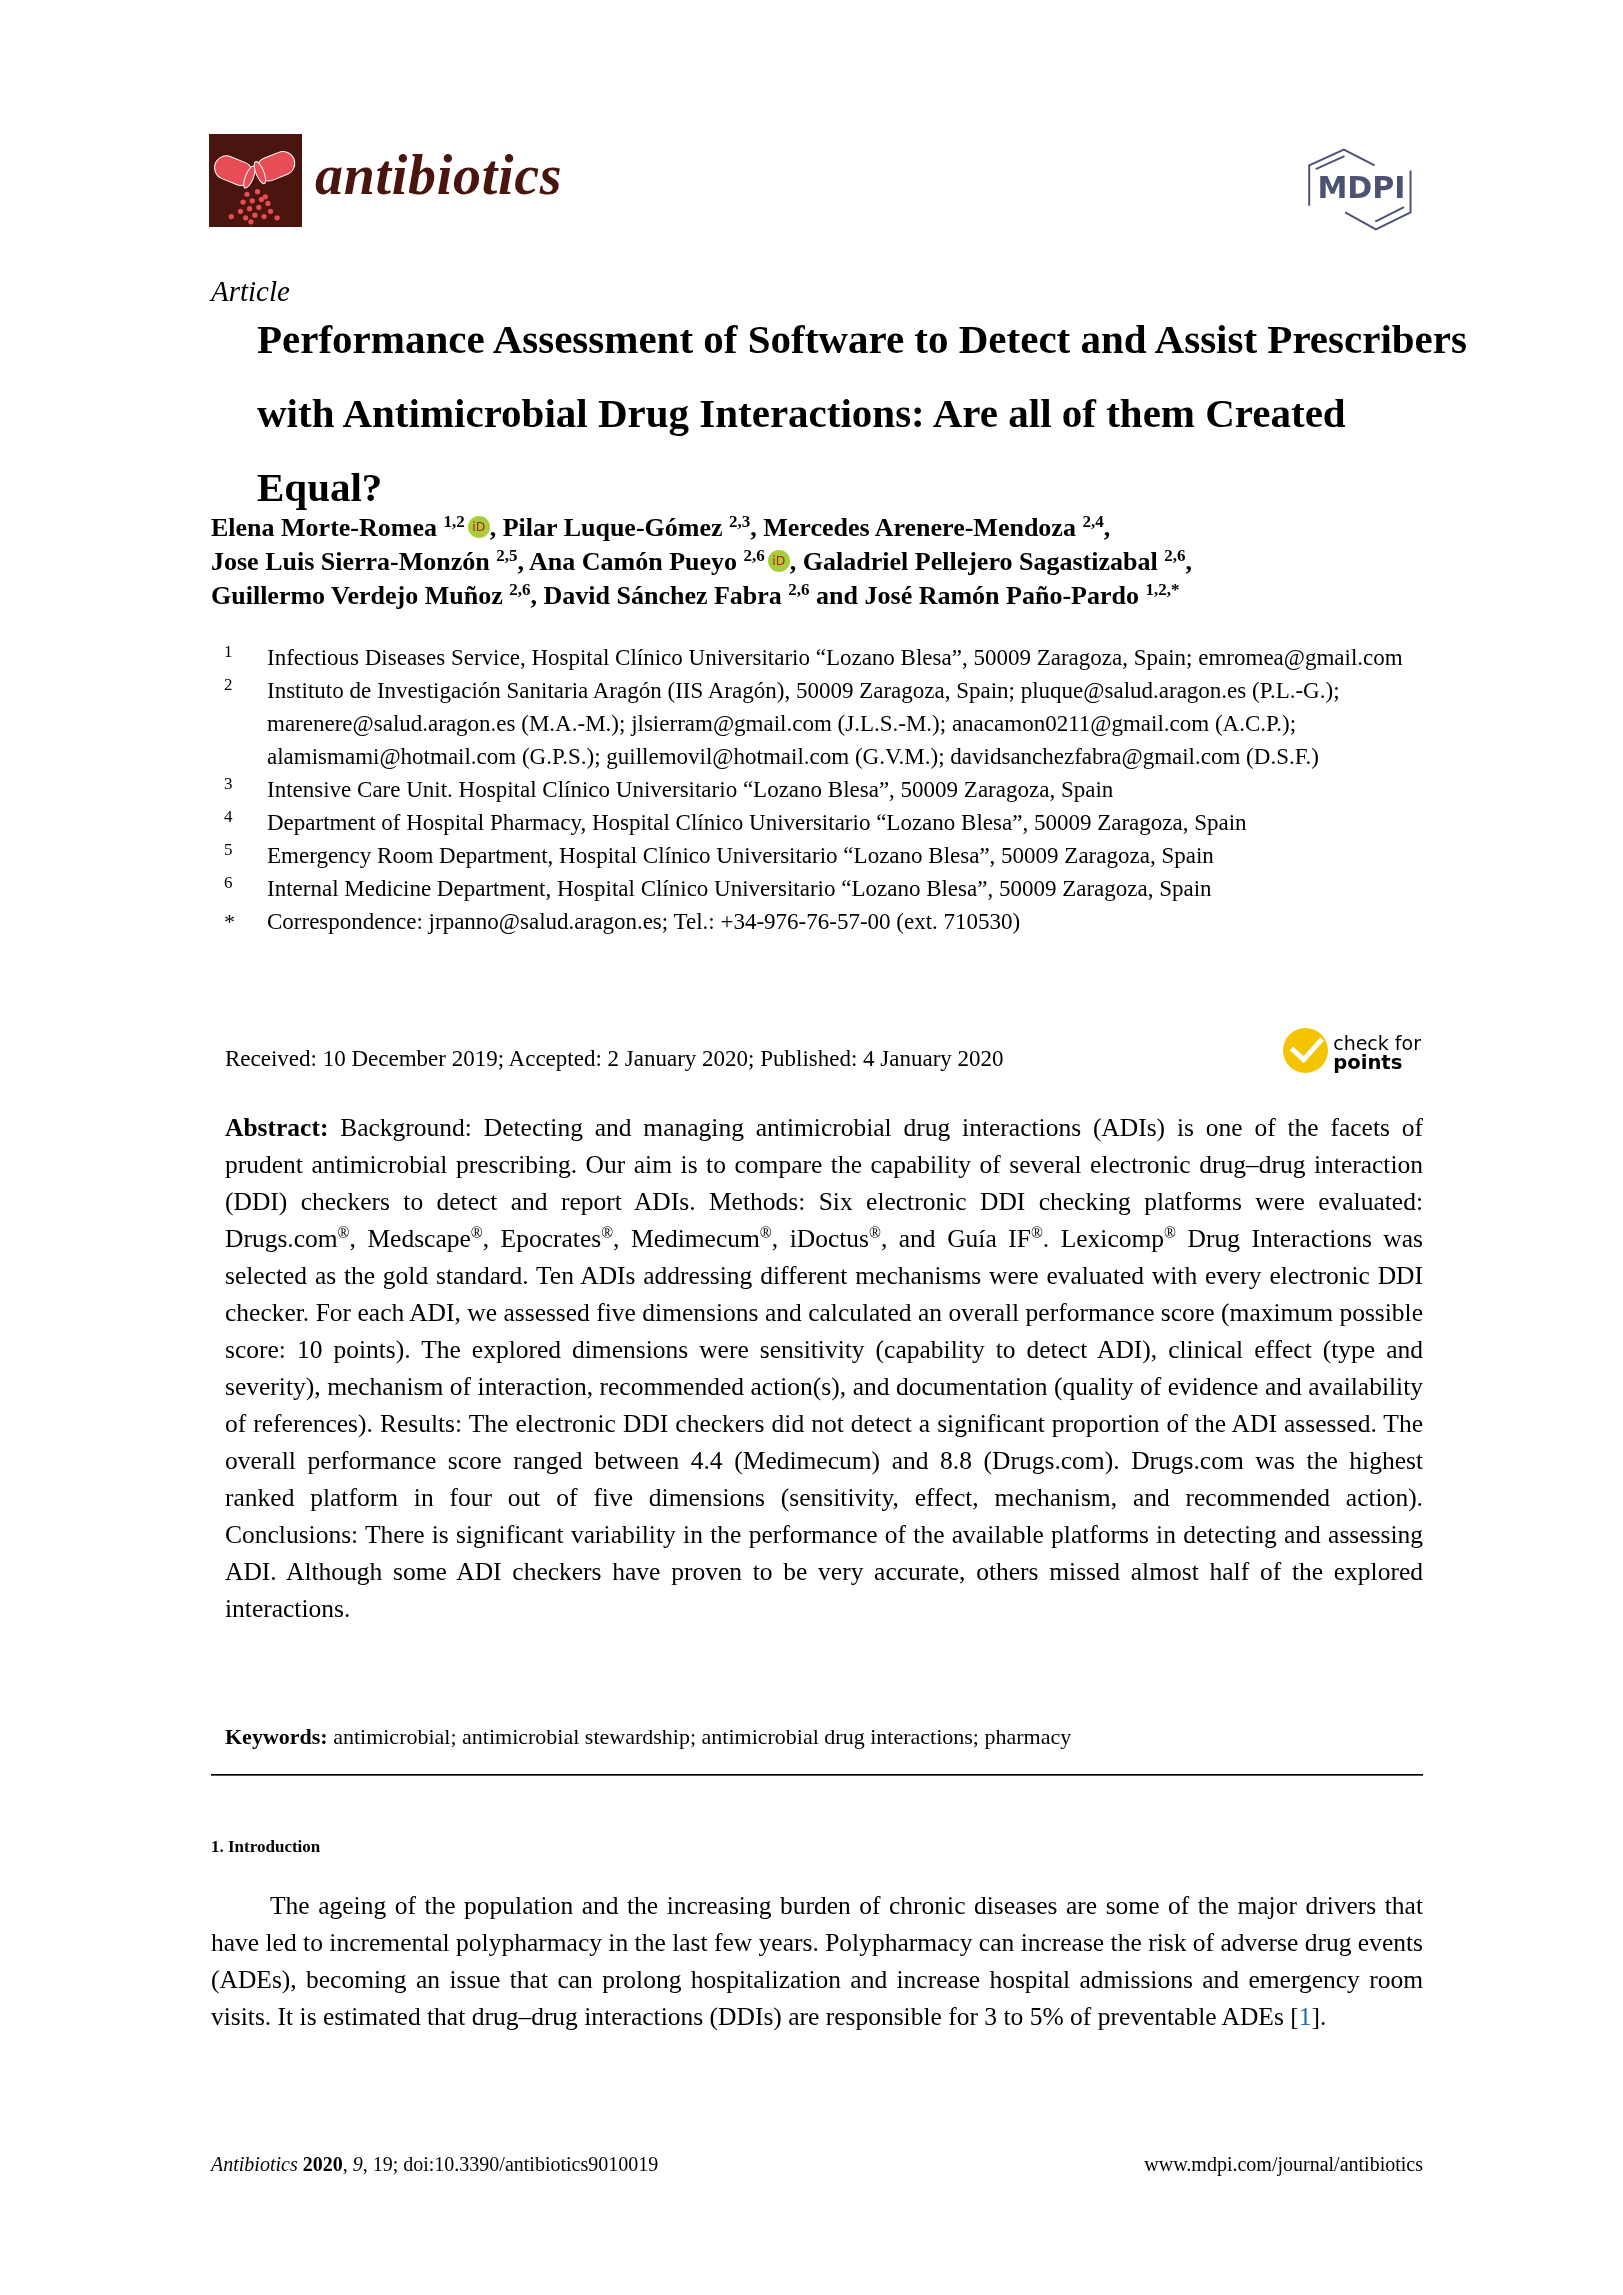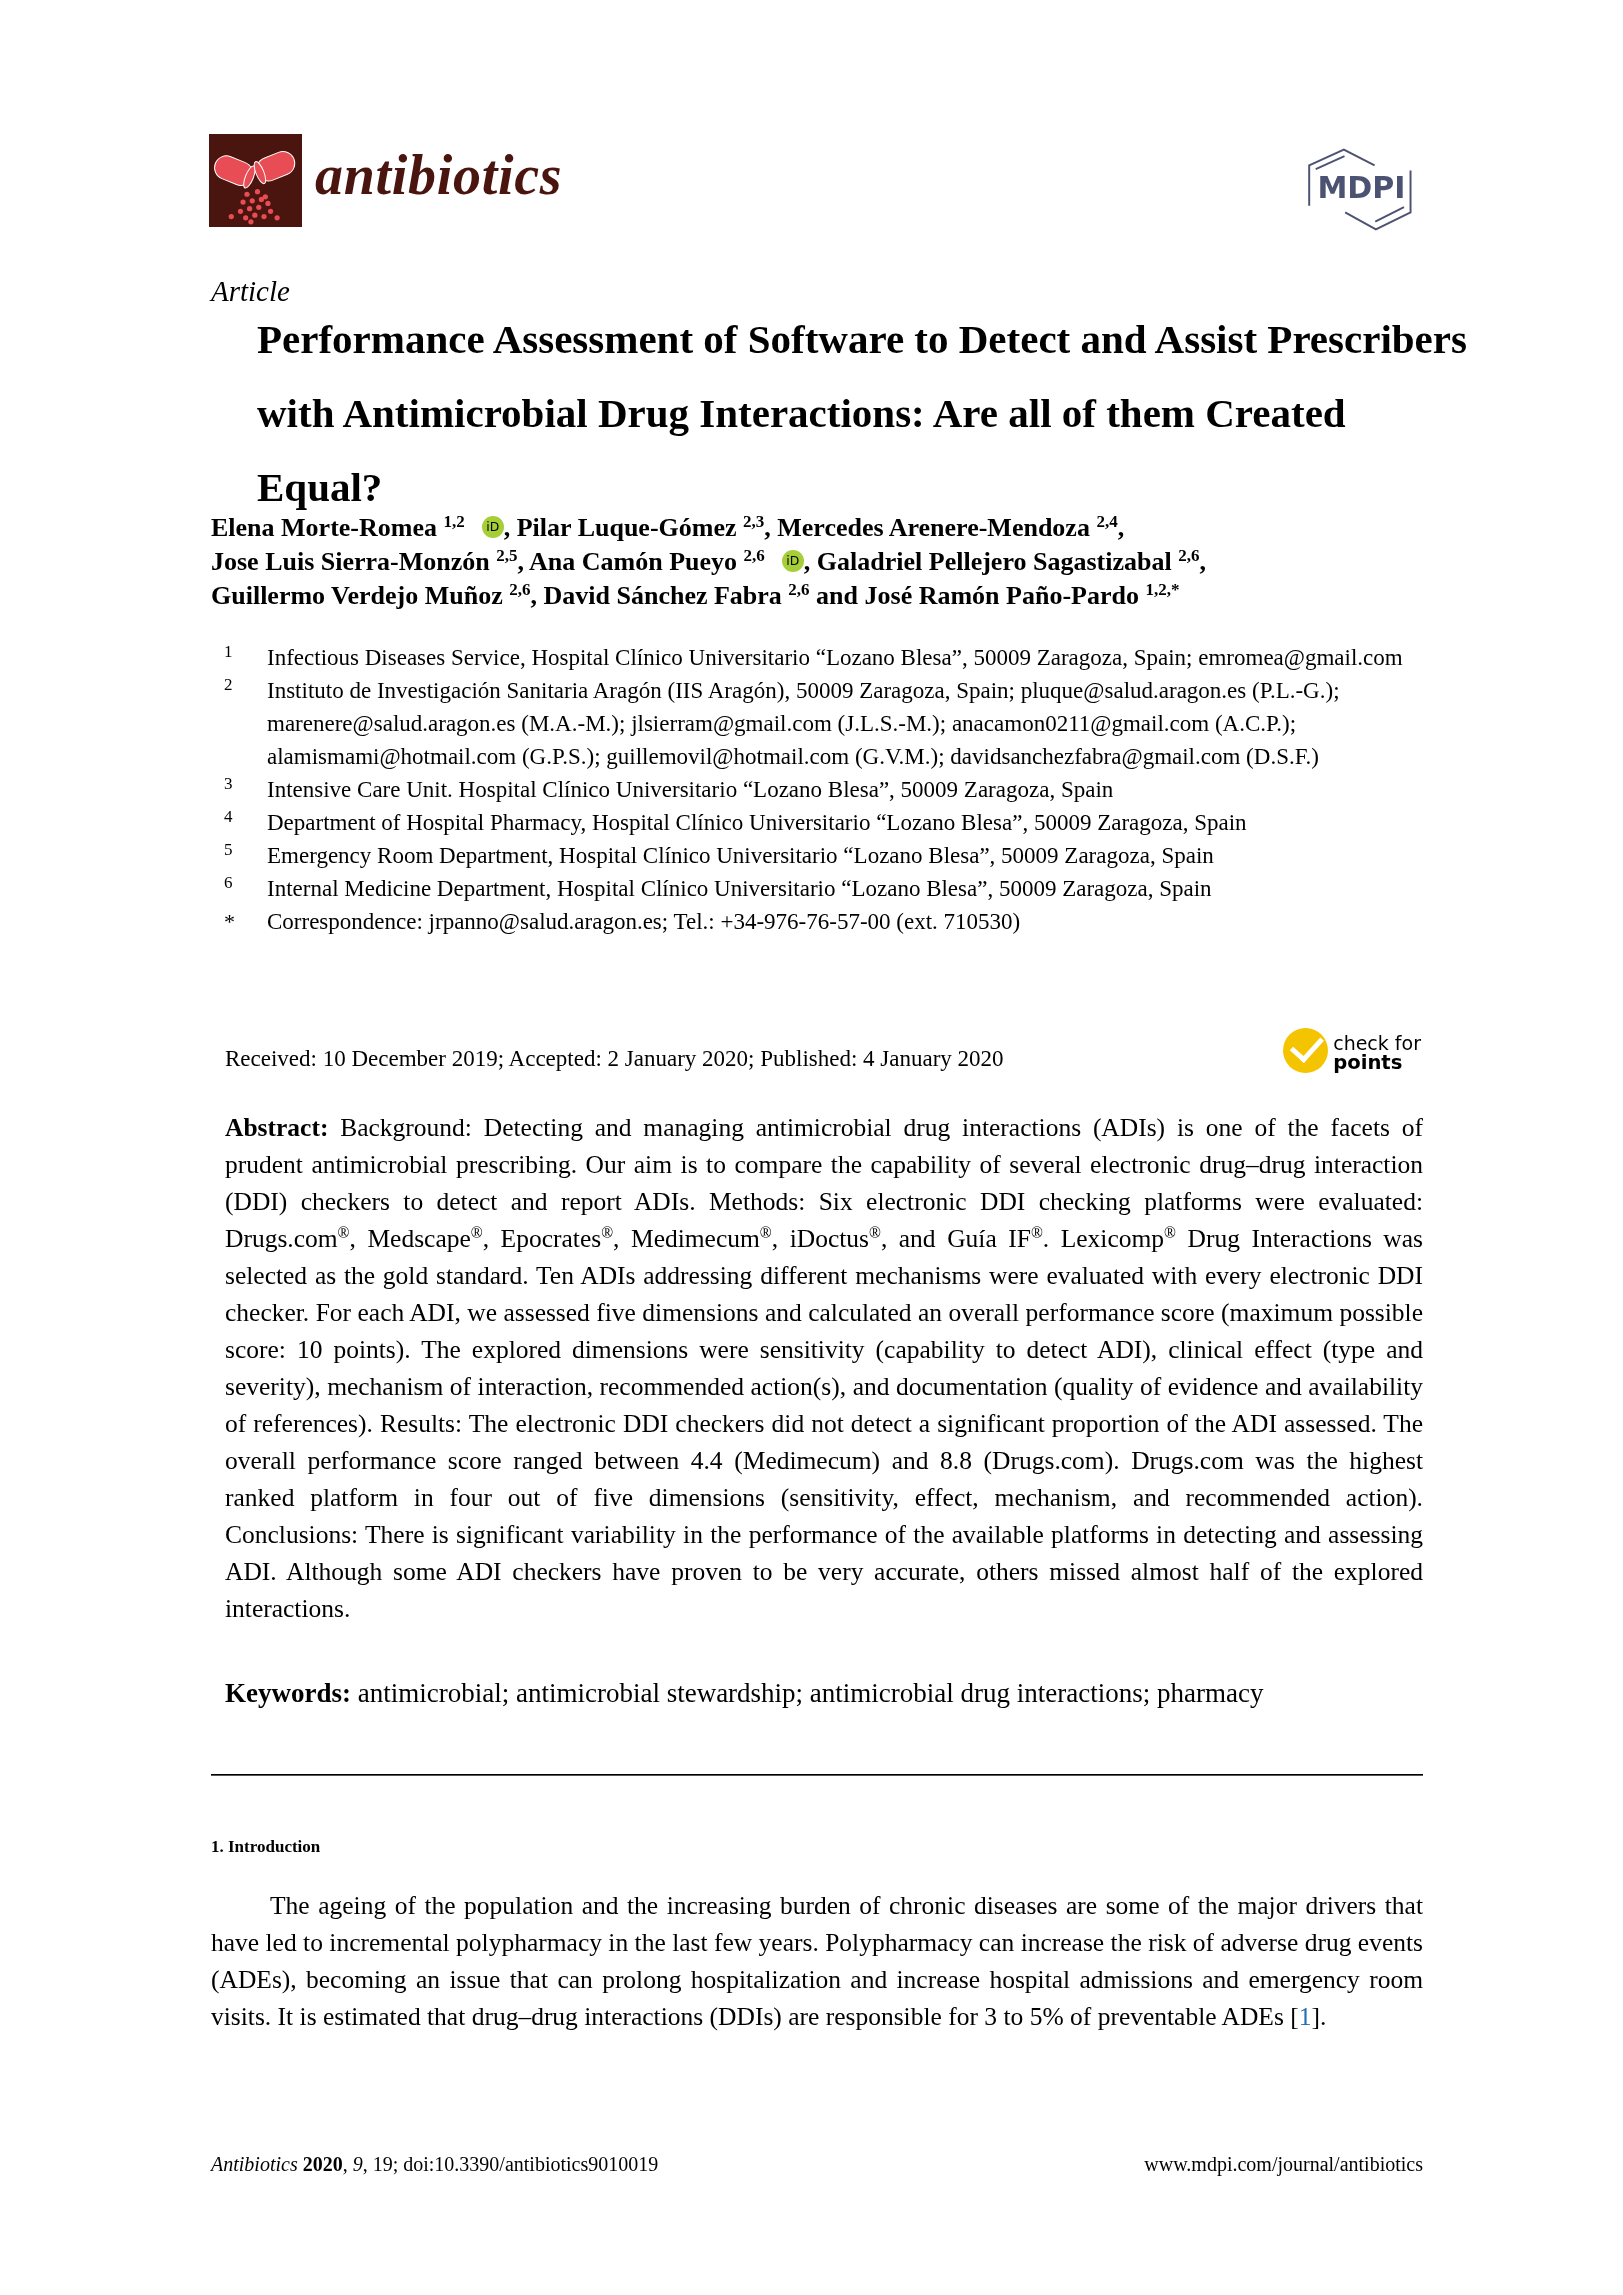--- a/index.html
+++ b/index.html
@@ -10,44 +10,44 @@
   
   #journal-logo { left: 209px; top: 134px; width: 93px; height: 93px; background: #4a140f; overflow: hidden; }
   #journal-name { left: 315px; top: 143px; font-size: 56px; font-style: italic; font-weight: bold; color: #4a140f; letter-spacing: 0.7px; }
   #mdpi-logo { left: 1296px; top: 147px; width: 131px; height: 85px; }
 
   #article-type { left: 211px; top: 275px; font-size: 29px; font-style: italic; }
   #title { left: 211px; top: 302px; width: 1217px; font-size: 41px; font-weight: bold; line-height: 74px; margin-left: 46px; }
 
   #authors { left: 211px; top: 511px; width: 1231px; font-size: 26px; font-weight: bold; line-height: 34px; }
   #authors sup { font-size: 17px; vertical-align: 9.2px; line-height: 0; }
-  .orcid { display: inline-block; width: 22px; height: 22px; border-radius: 50%; background: #a6ce39; color: #000000;
+  .orcid { display: inline-block; width: 22px; height: 22px; border-radius: 50%; background: #a6ce39; color: #b91c1c;
            font-family: "DejaVu Sans", sans-serif; font-size: 12.4px; font-weight: normal; line-height: 22px;
-           text-align: center; vertical-align: 5.2px; margin-left: 17px; }
+           text-align: center; vertical-align: 5.2px; margin-left: 3px; }
 
   #affiliations { left: 211px; top: 641px; width: 1231px; font-size: 23px; line-height: 33px; }
   .aff { display: flex; }
   .aff-mark { width: 56px; flex: none; font-size: 17px; position: relative; top: -6.5px; padding-left: 13px; box-sizing: border-box; }
   .aff-mark.star { font-size: 22px; top: 0; }
   .aff-text { flex: 1; }
 
   #dates { left: 225px; top: 1046px; font-size: 23px; }
   #check-updates { left: 1283px; top: 1024px; width: 144px; height: 49px; display: flex; align-items: flex-end; }
   #check-circle { width: 45px; height: 45px; border-radius: 50%; background: #f5c400; position: relative; flex: none; }
   #check-mark { position: absolute; left: 8.5px; top: 7.9px; width: 25px; height: 14.4px; border-left: 5.9px solid #fff; border-bottom: 5.9px solid #fff;
                 transform: rotate(-48deg); transform-origin: center; }
   #check-text { margin-left: 5.2px; font-family: "DejaVu Sans", sans-serif; line-height: 20px; }
   #check-line1 { font-size: 19px; }
   #check-line2 { font-size: 19.6px; font-weight: bold; }
 
   #abstract { left: 225px; top: 1109px; width: 1198px; font-size: 25.5px; line-height: 37px; text-align: justify; }
   #abstract b { font-weight: bold; }
   #abstract sup { font-size: 15.7px; vertical-align: 9.2px; line-height: 0; }
 
-  #keywords { left: 225px; top: 1678px; width: 1198px; font-size: 27px; }
+  #keywords { left: 225px; top: 1724px; width: 1198px; font-size: 22px; }
 
   #divider { left: 211px; top: 1774px; width: 1212px; height: 0; border-top: 1.3px solid #000; border-bottom: 0.7px solid #555; }
 
   #section-heading { left: 211px; top: 1837px; font-size: 17px; font-weight: bold; }
 
   #intro { left: 211px; top: 1887px; width: 1212px; font-size: 25.5px; line-height: 37px; text-align: justify; text-indent: 59px; }
   #intro .ref { color: #1f6fb2; }
 
   #footer-left { left: 211px; top: 2153px; font-size: 20px; }
   #footer-right { right: 200px; top: 2153px; font-size: 20px; }

